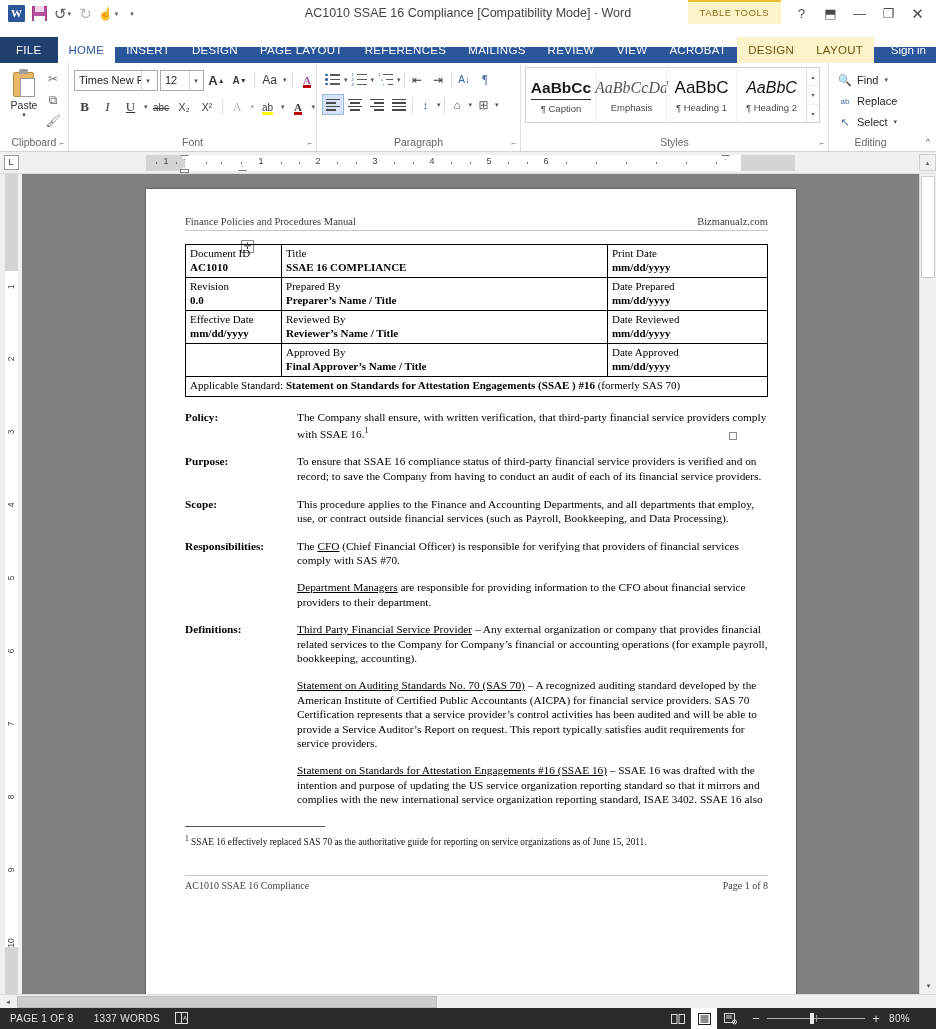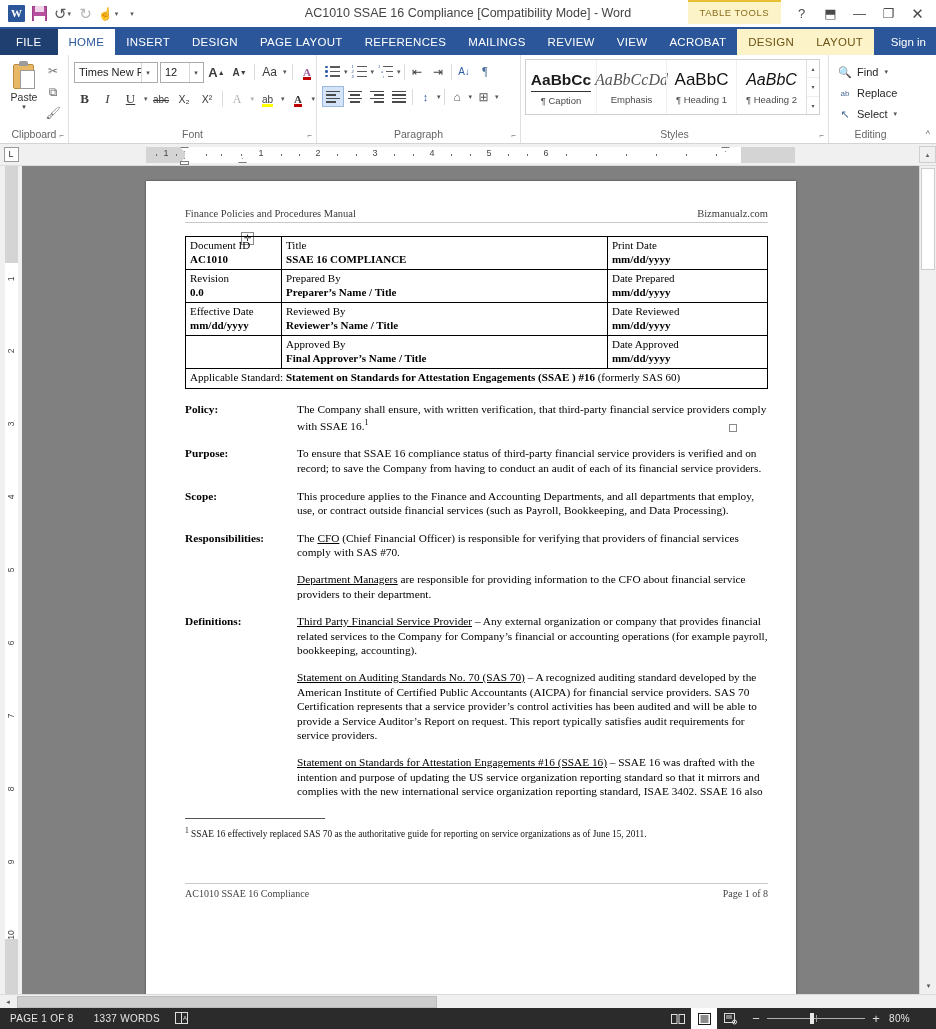--- a/index.html
+++ b/index.html
@@ -42,21 +42,21 @@
   .tabtools-label {
     background: #fdf3c8; color: #8a6d1f; font-size: 9.5px; letter-spacing: .5px;
     padding: 5px 12px 6px; margin-right: 6px; position: relative; top: -2px;
     border-top: 3px solid #e8c033;
   }
   .win-btn { width: 29px; height: 27px; display: flex; align-items: center; justify-content: center;
              font-size: 13px; color: #4a4a4a; }
   .win-btn.close { font-size: 15px; }
 
   
-  .tabstrip { height: 28px; background: #2b579a; display: flex; align-items: flex-end; flex: none; position: relative; }
+  .tabstrip { height: 16px; background: #2b579a; display: flex; align-items: flex-end; flex: none; position: relative; margin-top: 20px; }
   .tab {
     height: 26px; line-height: 26px; padding: 0 11px; font-size: 11.5px;
     color: #ffffff; letter-spacing: .3px; white-space: nowrap;
   }
   .tab.file { background: #1e3f6f; padding: 0 16px; }
   .tab.active { background: #ffffff; color: #2b579a; }
   .tab.tabtools { background: #fdf3c8; color: #6b5414; }
   .signin { margin-left: auto; color: #ffffff; font-size: 11.5px; padding: 0 10px; line-height: 26px; }
 
   
@@ -205,21 +205,21 @@
   .sec-label { width: 112px; font-weight: bold; flex: none; }
   .sec-body { flex: 1; }
   .sec-body p { margin: 0 0 12px; }
   .sec-body p:last-child { margin-bottom: 0; }
   .u { text-decoration: underline; }
   sup.fn { font-size: 8px; vertical-align: super; }
 
   .footnote-area { margin-top: 19px; font-family: Liberation Serif, serif; }
   .fn-rule { width: 140px; height: 1px; background: #555; margin-bottom: 5px; }
   .fn-text { font-size: 9.3px; line-height: 13px; color: #111; }
-  .doc-footer { margin-top: 42px; padding-top: 4px; border-top: 1px solid #c8c8c8;
+  .doc-footer { margin-top: 26px; padding-top: 4px; border-top: 1px solid #c8c8c8;
                 display: flex; justify-content: space-between;
                 font-family: "Liberation Serif", serif; font-size: 10px; color: #444; }
 
   
   .vscroll { position: absolute; right: 0; top: 0; bottom: 0; width: 17px; background: #f0f0f0; border-left: 1px solid #d6d6d6; }
   .vs-btn { width: 17px; height: 17px; display: flex; align-items: center; justify-content: center; font-size: 7px; color: #555; background: #f0f0f0; }
   .vs-btn.bottom { position: absolute; bottom: 0; }
   .vs-track { position: absolute; top: 0px; bottom: 17px; left: 0; right: 0; background: #f0f0f0; }
   .vs-thumb { position: absolute; left: 1px; right: 1px; top: 2px; height: 102px; background: #ffffff; border: 1px solid #cdcdcd; }
 
@@ -702,21 +702,21 @@
                 <div class="tv">Final Approver’s Name / Title</div>
               </td>
               <td>
                 <div class="tl">Date Approved</div>
                 <div class="tv">mm/dd/yyyy</div>
               </td>
             </tr>
             <tr>
               <td colspan="3">
                 <span>Applicable Standard:</span>
-                <b>Statement on Standards for Attestation Engagements (SSAE ) #16</b><span> (formerly SAS 60)</span>
+                <b>Statement on Standards for Attestation Engagements (SSAE ) #16</b><span> (formerly SAS 70)</span>
               </td>
             </tr>
           </tbody>
             </table>
 
           <div class="body-sec">
             <div class="sec-label">Policy:</div>
             <div class="sec-body">
               <p><span>The Company shall ensure, with written verification, that third-party financial service providers comply with SSAE 16.</span><sup class="fn">1</sup></p>
             </div>

